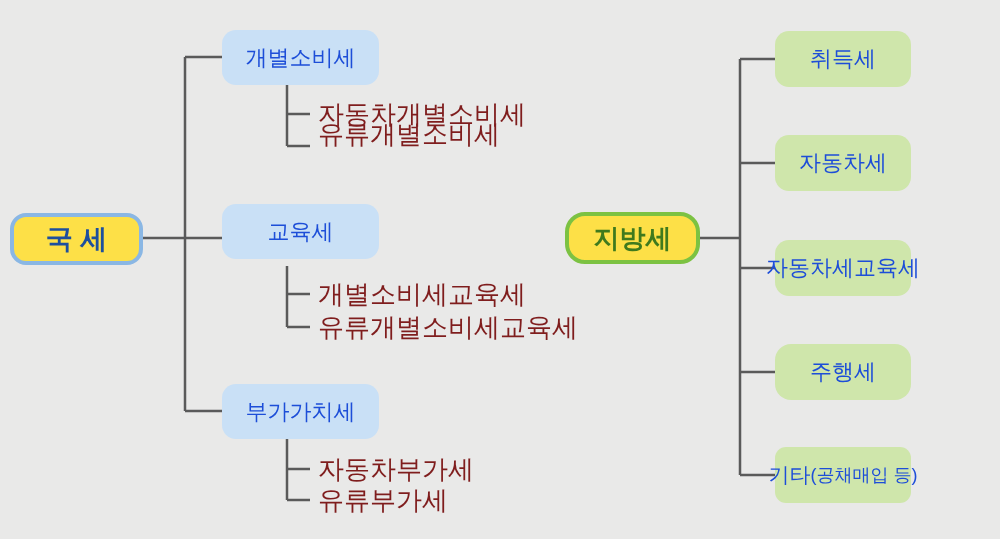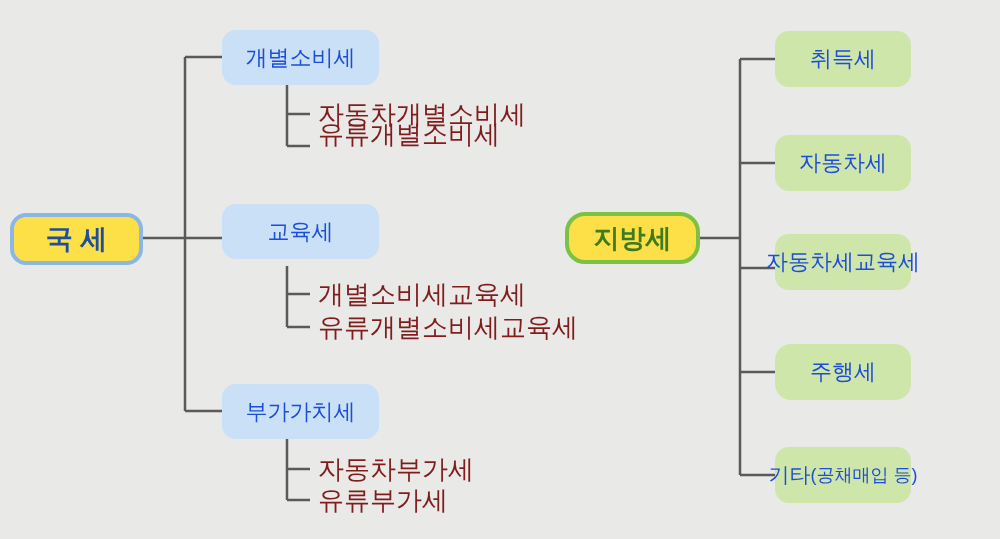--- a/index.html
+++ b/index.html
@@ -116,20 +116,20 @@
   <div class="leaf-label" style="top:120px;">유류개별소비세</div>
   <div class="leaf-label" style="top:280px;">개별소비세교육세</div>
   <div class="leaf-label" style="top:455px;">자동차부가세</div>
   <div class="leaf-label" style="top:313px;">유류개별소비세교육세</div>
   <div class="leaf-label" style="top:486px;">유류부가세</div>
 
   <div class="node root-node root-local">지방세</div>
 
   <div class="node green-box" style="top:31px;">취득세</div>
   <div class="node green-box" style="top:135px;">자동차세</div>
-  <div class="node green-box" style="top:234px;">자동차세교육세</div>
+  <div class="node green-box" style="top:240px;">자동차세교육세</div>
   <div class="node green-box" style="top:344px;border-radius:16px;">주행세</div>
-  <div class="node green-box" style="top:447px; font-size:21px;">
+  <div class="node green-box" style="top:447px; font-size:21px;border-radius:11px;">
     <span>기타</span>
       <span class="etc-suffix">(공채매입 등)</span>
   </div>
 
 </div>
 
 </body></html>

